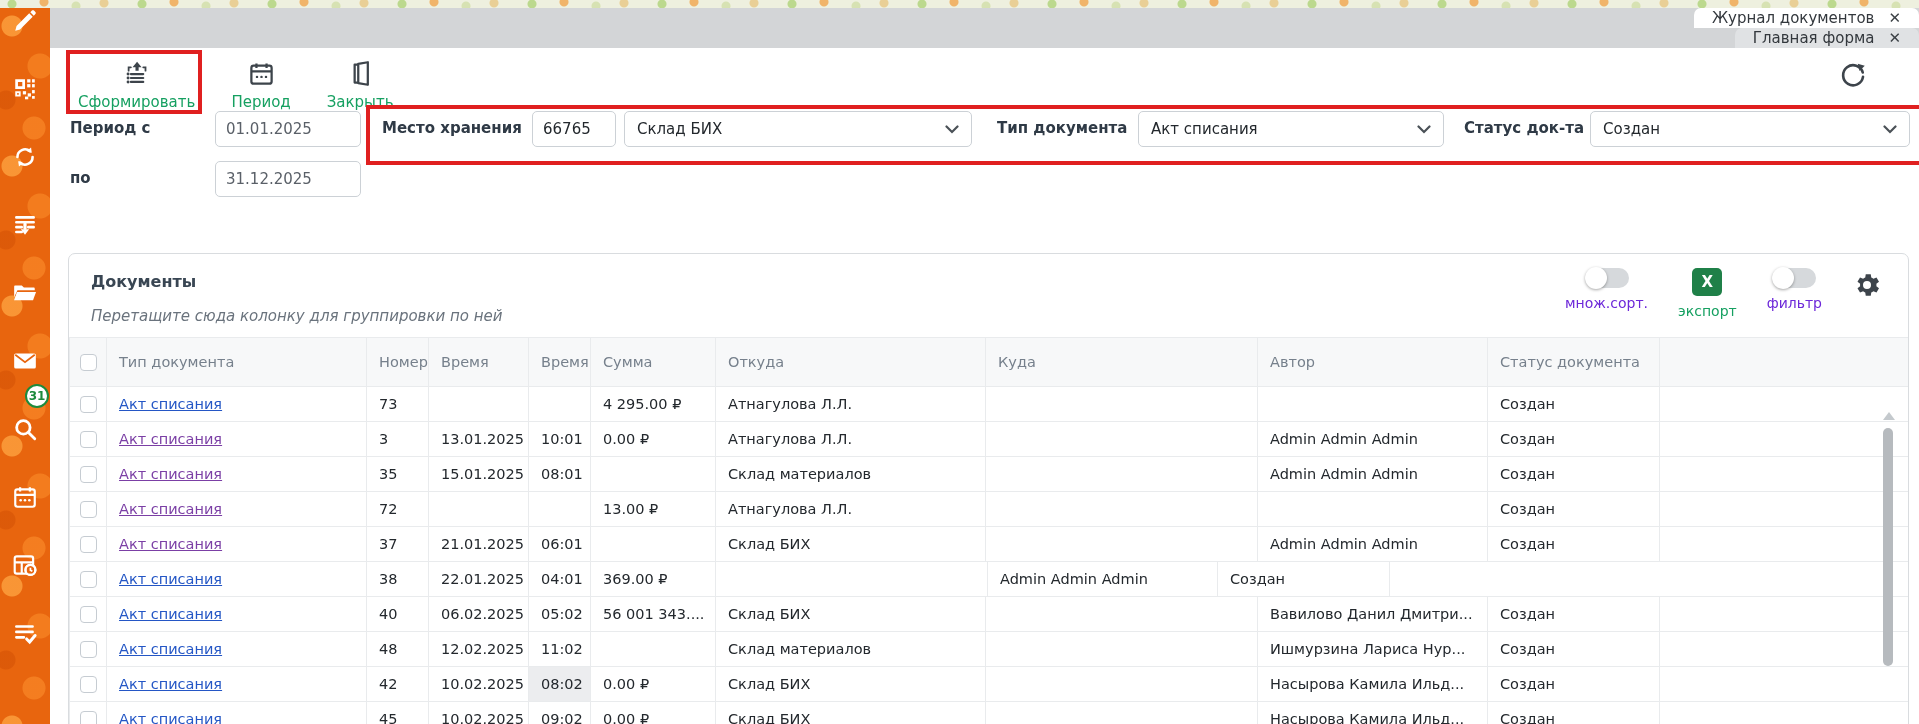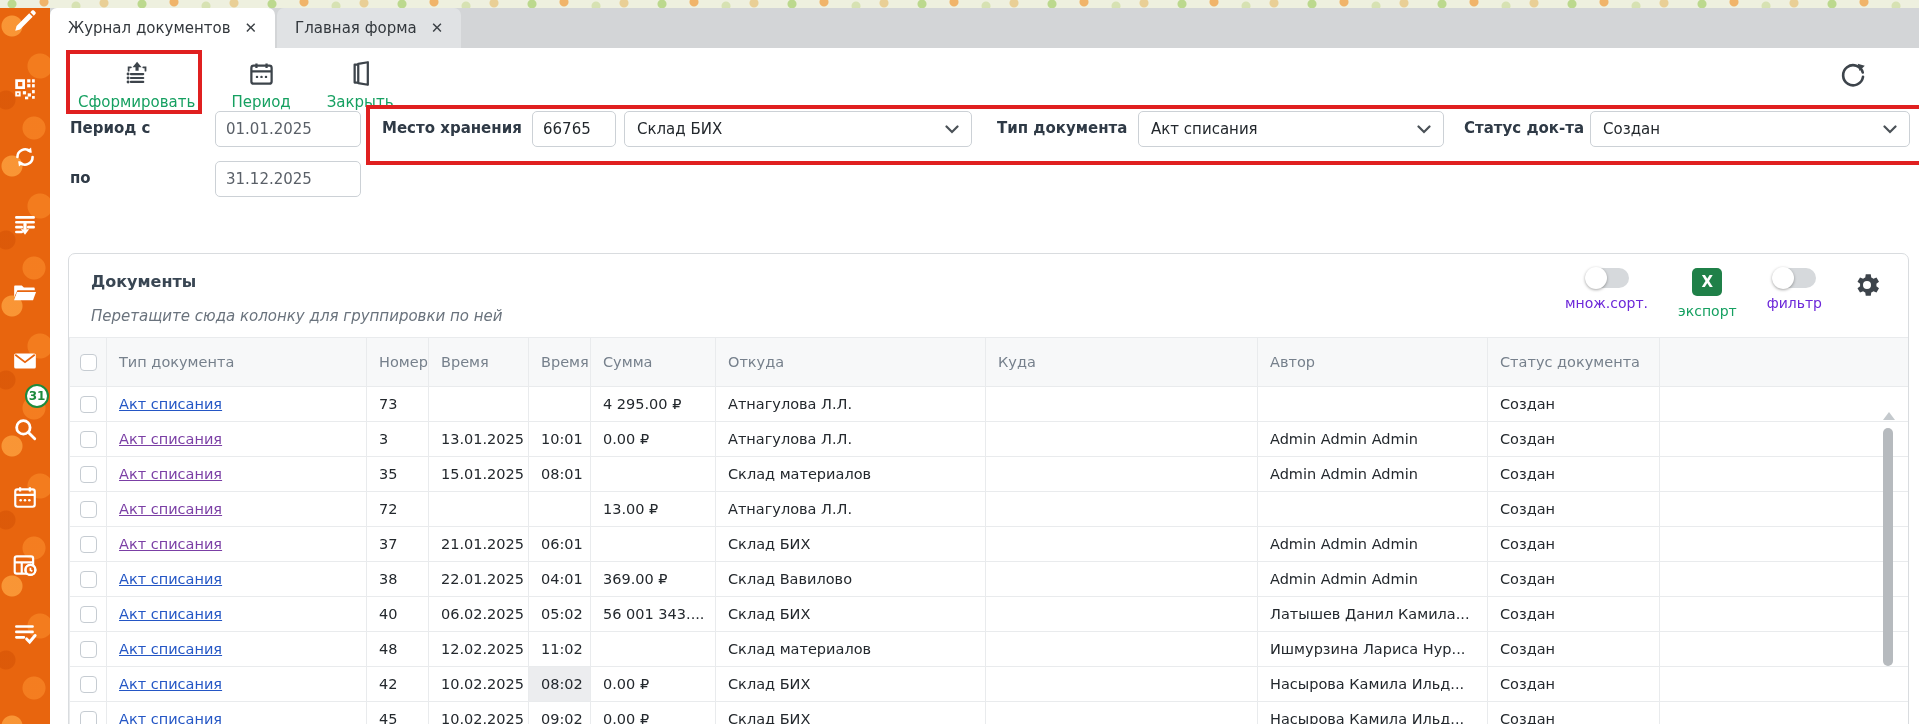--- a/index.html
+++ b/index.html
@@ -26,21 +26,21 @@
       radial-gradient(circle at 34px 120px, rgba(255,150,50,.5) 11px, transparent 12px);
     background-size:50px 140px; display:flex; flex-direction:column; align-items:center; }
   .side-btn { width:50px; height:68px; display:flex; justify-content:center; position:relative; cursor:pointer; flex:0 0 auto; }
   .side-btn svg { display:block; }
   .mail-badge { position:absolute; right:1px; bottom:8px; width:24px; height:24px; border-radius:50%;
     background:#fff; border:2px solid #1d8a3c; color:#1d8a3c; font-size:12px; font-weight:bold;
     display:flex; align-items:center; justify-content:center; }
 
   
   .main { position:absolute; left:50px; top:8px; right:0; bottom:0; }
-  .tabbar { position:absolute; left:0; top:0; right:0; height:40px; background:#d3d5d7; display:flex; align-items:flex-end; }
+  .tabbar { position:absolute; left:0; top:0; right:0; height:40px; background:#d3d5d7; display:flex; align-items:flex-end;flex-direction:column; }
   .tab { height:40px; display:flex; align-items:center; gap:14px; padding:0 18px; font-size:15px; color:#33383d; cursor:pointer;
     border-top-left-radius:7px; border-top-right-radius:7px; }
   .tab.active { background:#fff; }
   .tab.inactive { background:#e0e2e4; margin-left:2px; }
   .tab-close { font-size:15px; font-weight:bold; color:#3c4146; cursor:pointer; }
 
   .content { position:absolute; left:0; top:40px; right:0; bottom:0; background:#fff; }
 
   
   .toolbar { position:relative; height:53px;margin-top:8px; }
@@ -407,39 +407,38 @@
     <div class="td col-check">
                   <span class="checkbox"></span>
                 </div>
     <div class="td col-type">
                   <a class="doc-link">Акт списания</a>
                 </div>
     <div class="td col-num">38</div>
     <div class="td col-date">22.01.2025</div>
     <div class="td col-time">04:01</div>
     <div class="td col-sum">369.00 ₽</div>
-    <div class="td col-from">Склад Вавилово</div>
     <div class="td col-to"></div>
     <div class="td col-author">Admin Admin Admin</div>
     <div class="td col-status">Создан</div>
   </div>
               <div class="tr">
     <div class="td col-check">
                   <span class="checkbox"></span>
                 </div>
     <div class="td col-type">
                   <a class="doc-link">Акт списания</a>
                 </div>
     <div class="td col-num">40</div>
     <div class="td col-date">06.02.2025</div>
     <div class="td col-time">05:02</div>
     <div class="td col-sum">56 001 343....</div>
     <div class="td col-from">Склад БИХ</div>
     <div class="td col-to"></div>
-    <div class="td col-author">Латышев Данил Камила...</div>
+    <div class="td col-author">Вавилово Данил Дмитри...</div>
     <div class="td col-status">Создан</div>
   </div>
               <div class="tr">
     <div class="td col-check">
                   <span class="checkbox"></span>
                 </div>
     <div class="td col-type">
                   <a class="doc-link">Акт списания</a>
                 </div>
     <div class="td col-num">48</div>

